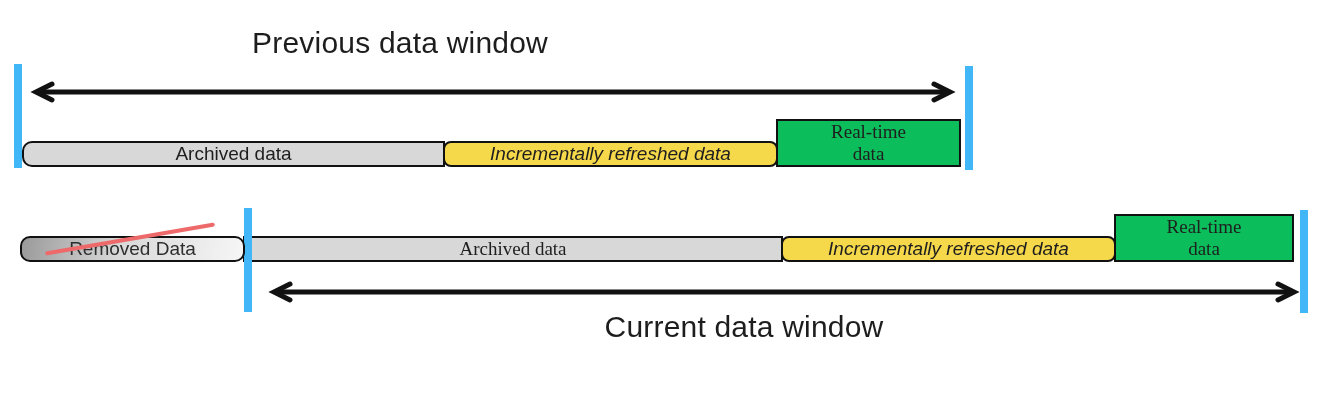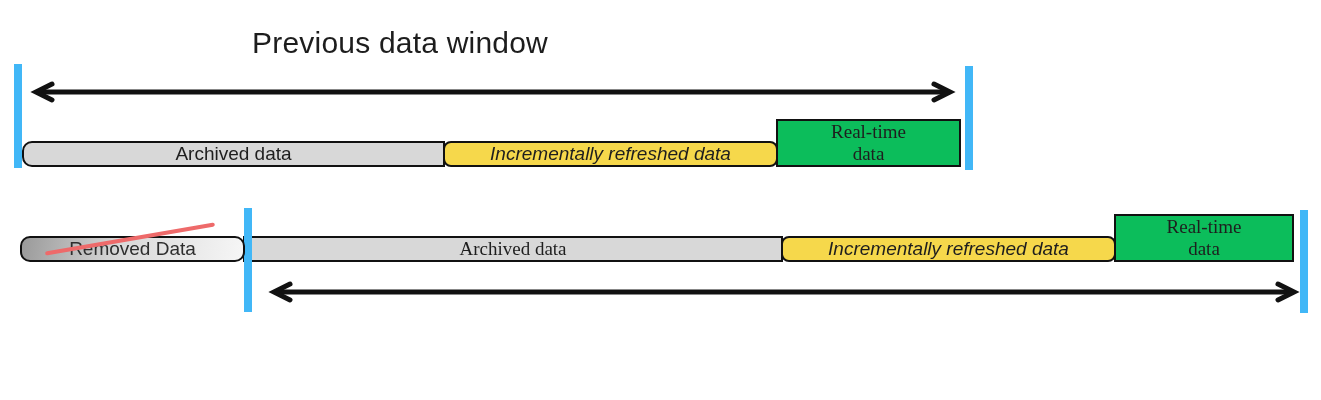--- a/index.html
+++ b/index.html
@@ -128,14 +128,15 @@
   <div class="boundary-marker" style="left: 244px; top: 208px; height: 104px; background-color: rgb(65, 183, 247);"></div>
 
   <div class="boundary-marker" style="left: 1300px; top: 210px; height: 103px; background-color: rgb(65, 183, 247);"></div>
 
   <svg class="arrow" style="left:266px; top:280px;" width="1036" height="24" viewBox="0 0 1036 24">
     <line x1="10" y1="12" x2="1026" y2="12"></line>
     <path d="M24,4 L8,12 L24,20"></path>
     <path d="M1012,4 L1028,12 L1012,20"></path>
   </svg>
 
+  <div class="window-title" style="left:524px; top:310px; width:440px;">Current data window</div>
 
 </div>
 
 </body></html>

